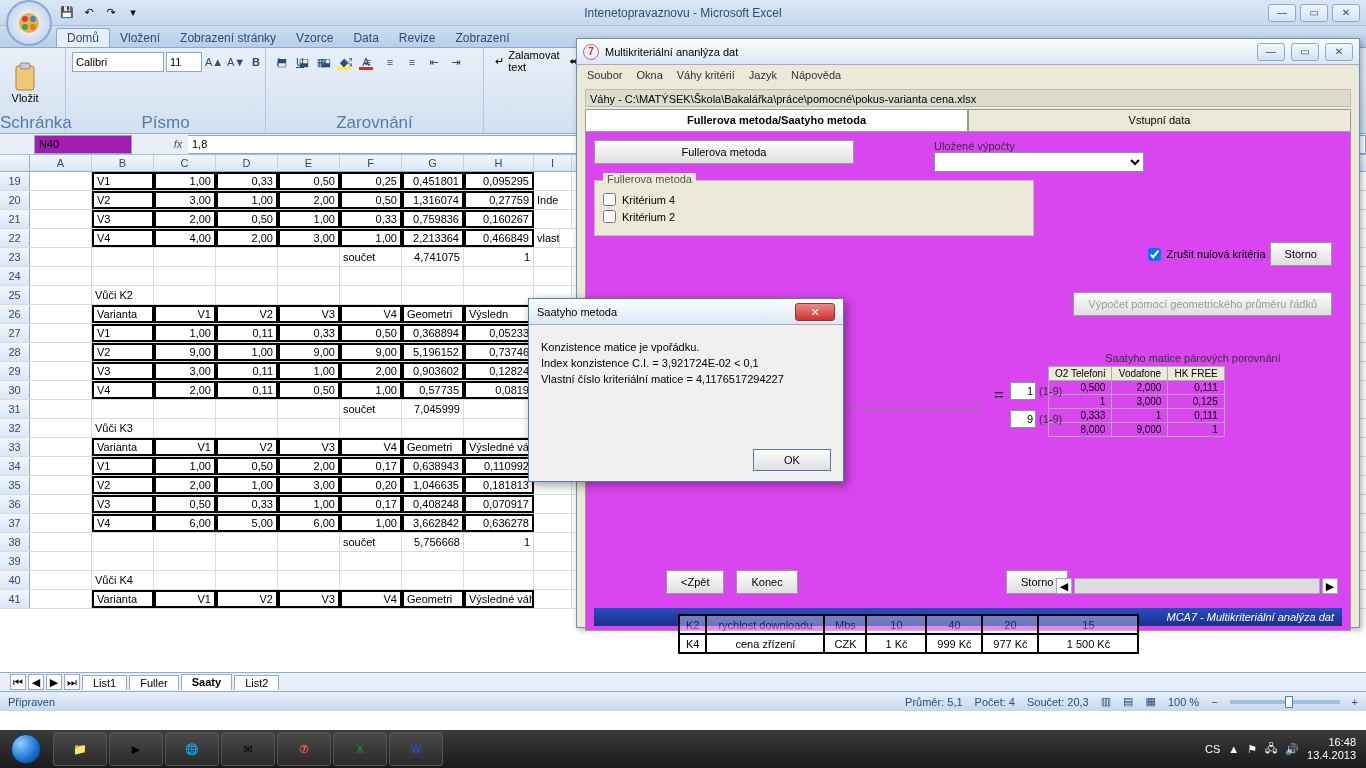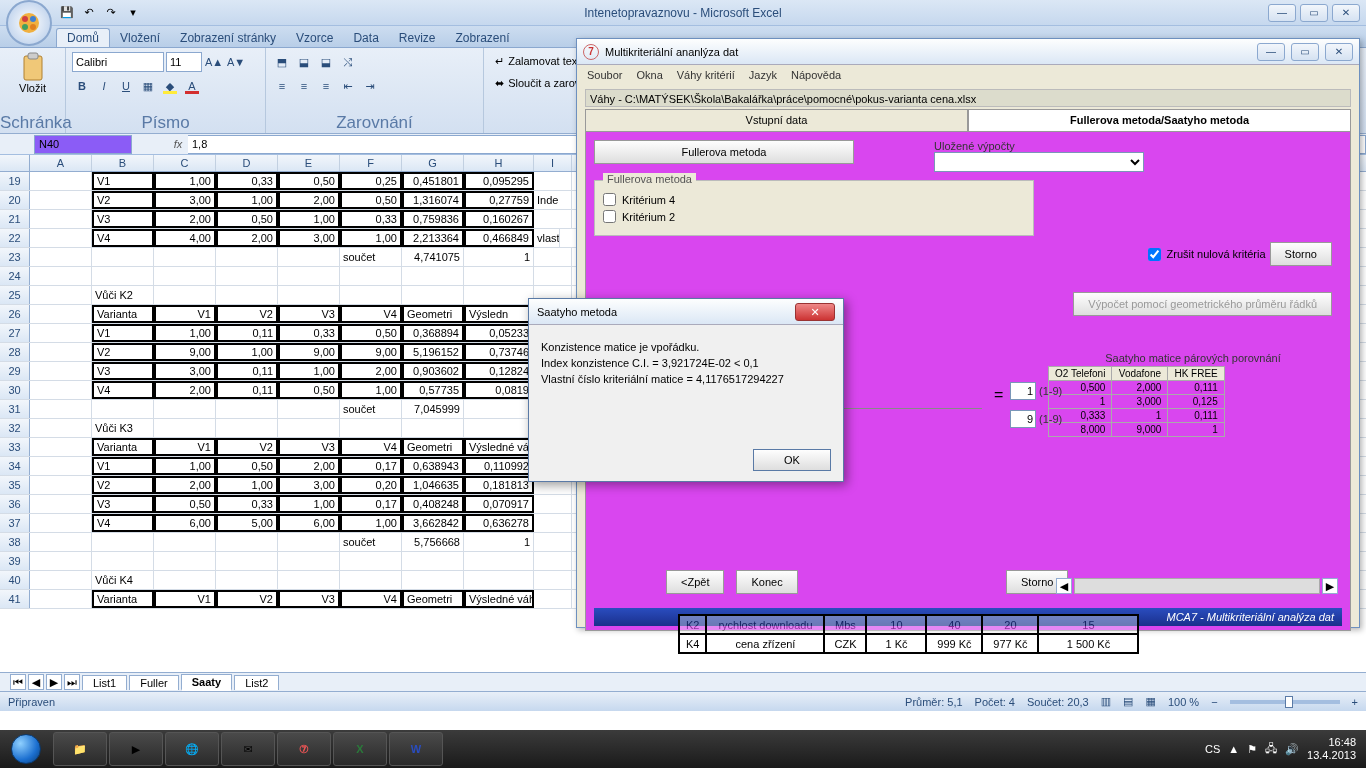--- a/index.html
+++ b/index.html
@@ -9,35 +9,35 @@
   .office-btn { position:absolute; left:6px; top:0px; width:46px; height:46px; border-radius:50%; background:radial-gradient(#fff,#b0c8e8); border:2px solid #8ba8cf; z-index:10; display:flex; align-items:center; justify-content:center; }
   .qat { padding-left:58px; display:flex; gap:4px; align-items:center; }
   .qat .qbtn { width:18px; height:18px; display:flex; align-items:center; justify-content:center; }
   .titlebar .title { position:absolute; left:50%; transform:translateX(-50%); font-size:12px; color:#2a4d7a; }
   .titlebar .wctrl { position:absolute; right:6px; display:flex; gap:4px; }
   .wbtn { width:28px; height:18px; border:1px solid #8ba8cf; border-radius:3px; background:linear-gradient(#f2f6fb,#d5e2f2); display:flex; align-items:center; justify-content:center; font-size:10px; color:#2a4d7a; }
   .tabs { height:22px; background:linear-gradient(#cdddf0,#b8cee8); display:flex; align-items:end; padding-left:56px; gap:0; border-bottom:1px solid #8ba8cf; }
   .tabs .tab { padding:2px 10px; font-size:12px; color:#2a4d7a; cursor:pointer; }
   .tabs .tab.active { background:#e8eff8; border:1px solid #8ba8cf; border-bottom:none; border-radius:3px 3px 0 0; }
   .ribbon { height:86px; background:linear-gradient(#e8eff8,#d3e0f1); border-bottom:1px solid #93add0; display:flex; }
-  .group { border-right:1px solid #b6c8de; padding:2px 6px 14px 6px; position:relative; display:flex; flex-direction:column; }
+  .group { border-right:1px solid #b6c8de; padding:2px 6px 14px 6px; position:relative; display:flex; }
   .group .glabel { position:absolute; bottom:0; left:0; right:0; text-align:center; font-size:17px; color:#5a7aa6; }
   .clip-group { width:66px; align-items:center; justify-content:flex-start; }
   .paste-btn { width:38px; height:50px; display:flex; flex-direction:column; align-items:center; justify-content:flex-start; padding-top:2px; cursor:pointer; }
   .font-group { width:200px; }
   .row { display:flex; align-items:center; gap:2px; height:24px; }
   .fsel { width:92px; height:20px; border:1px solid #8ba8cf; background:#fff; font-size:11px; padding:0 3px; }
   .szsel { width:36px; height:20px; border:1px solid #8ba8cf; background:#fff; font-size:11px; padding:0 3px; }
   .mini { width:20px; height:20px; border:1px solid transparent; display:flex; align-items:center; justify-content:center; color:#2a4d7a; cursor:pointer; }
   .align-group { width:218px; }
   .wrap-group { width:174px; }
   .wrapbtn { height:22px; display:flex; align-items:center; gap:4px; padding:0 4px; cursor:pointer; border:1px solid transparent; }
   
   .fbar { height:21px; border-bottom:1px solid #a4bee0; display:flex; align-items:center; background:#e8eff8; }
-  .namebox { width:98px; height:19px; border:1px solid #8ba8cf; background:#8b5cf6; margin-left:34px; font-size:11px; padding:0 4px; }
+  .namebox { width:98px; height:19px; border:1px solid #8ba8cf; background:#a21caf; margin-left:34px; font-size:11px; padding:0 4px; }
   .fx { width:20px; text-align:center; font-style:italic; color:#555; margin-left:36px; }
   .finput { flex:1; height:19px; border:1px solid #8ba8cf; border-left:none; background:#fff; font-size:11px; padding:0 4px; }
   
   .gridwrap { position:relative; height:517px; overflow:hidden; }
   .colhdrs { display:flex; height:17px; background:linear-gradient(#f2f6fb,#dbe7f5); border-bottom:1px solid #93add0; }
   .rh0 { width:30px; border-right:1px solid #93add0; }
   .ch { border-right:1px solid #c2d0e1; text-align:center; font-size:11px; color:#2a4d7a; line-height:17px; }
   .rows { }
   .gr { display:flex; height:19px; border-bottom:1px solid #d4dce6; }
   .rh { width:30px; background:linear-gradient(#f2f6fb,#dbe7f5); border-right:1px solid #93add0; text-align:center; font-size:11px; color:#2a4d7a; line-height:19px; }
@@ -563,22 +563,22 @@
   <div class="mca-menu">
     <span>Soubor</span>
     <span>Okna</span>
     <span>Váhy kritérií</span>
     <span>Jazyk</span>
     <span>Nápověda</span>
   </div>
   <div class="mca-body">
     <div class="mca-path">Váhy - C:\MATÝSEK\Škola\Bakalářka\práce\pomocné\pokus-varianta cena.xlsx</div>
     <div class="mca-tabs">
+      <div class="mca-tab active">Fullerova metoda/Saatyho metoda</div>
       <div class="mca-tab">Vstupní data</div>
-      <div class="mca-tab active">Fullerova metoda/Saatyho metoda</div>
     </div>
     <div class="mca-pane">
       <div style="display:flex;gap:80px;align-items:flex-start">
         <button class="fbtn">Fullerova metoda</button>
         <div>
           <div class="lbl">Uložené výpočty</div>
           <select class="dd"></select>
         </div>
       </div>
       <div class="grpbox" style="width:440px">

